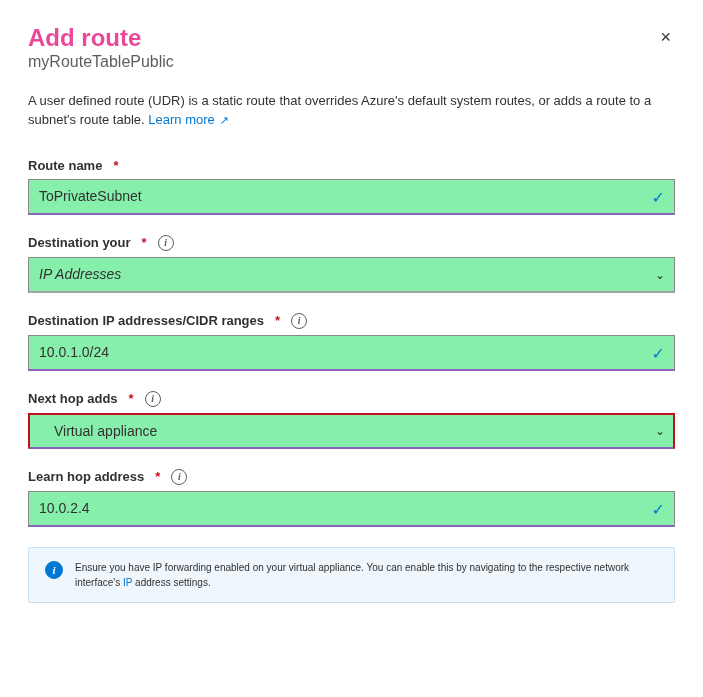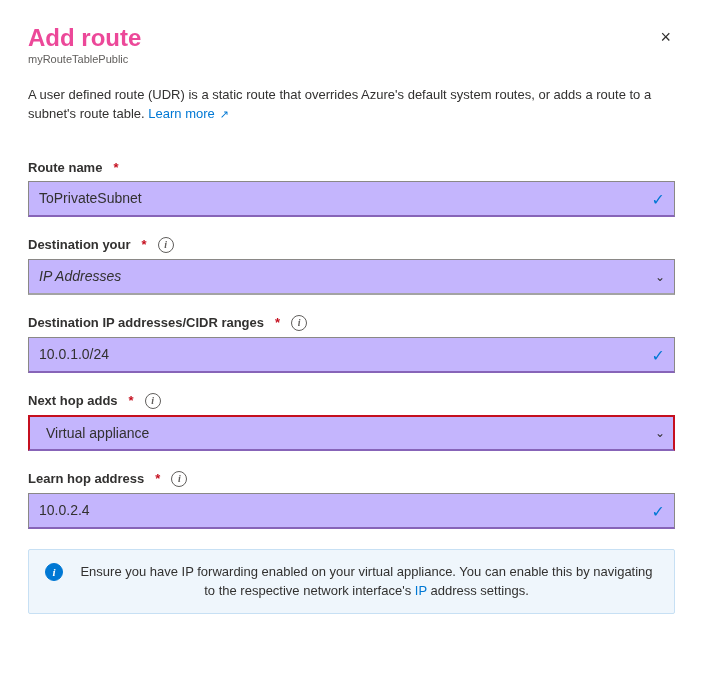--- a/index.html
+++ b/index.html
@@ -22,38 +22,38 @@
       align-items: flex-start;
       margin-bottom: 4px;
     }
     .panel-title {
       font-size: 24px;
       font-weight: 600;
       color: #ec4899;
       line-height: 1.2;
     }
     .panel-subtitle {
-      font-size: 11px;
+      font-size: 16px;
       color: #605e5c;
       margin-bottom: 16px;
     }
     .close-btn {
       background: none;
       border: none;
       cursor: pointer;
       font-size: 18px;
       color: #323130;
       padding: 4px;
       line-height: 1;
     }
     .description {
       font-size: 13px;
       color: #323130;
       line-height: 1.5;
-      margin-bottom: 36px;
+      margin-bottom: 28px;
     }
     .description a {
       color: #0078d4;
       text-decoration: none;
     }
     .external-icon {
       font-size: 11px;
       color: #0078d4;
       margin-left: 2px;
     }
@@ -93,21 +93,21 @@
     }
     .input-wrapper input,
     .input-wrapper select {
       width: 100%;
       height: 36px;
       border: 1px solid #8a8886;
       border-bottom: 2px solid #8a8886;
       padding: 0 36px 0 10px;
       font-size: 14px;
       color: #323130;
-      background: #c4b5fd;
+      background: #86efac;
       appearance: none;
       outline: none;
     }
     
     .input-validated input,
     .input-validated select {
       border-bottom: 2px solid #8764b8;
     }
     .input-check {
       position: absolute;
@@ -124,21 +124,21 @@
       top: 50%;
       transform: translateY(-50%);
       color: #323130;
       font-size: 12px;
       pointer-events: none;
     }
     
     .input-highlighted select {
       border: 2px solid #c50f1f;
       border-bottom: 2px solid #8764b8;
-      padding-left: 16px;
+      padding-left: 24px;
     }
     
     .input-dropdown input,
     .input-dropdown select {
       border-bottom: 2px solid #a3a3a3;
       font-style: italic;
     }
     .info-box {
       background: #eff6fc;
       border: 1px solid #c7e0f4;
@@ -149,24 +149,23 @@
       align-items: flex-start;
       margin-top: 8px;
     }
     .info-box-icon {
       color: #0078d4;
       font-size: 18px;
       margin-top: 1px;
       flex-shrink: 0;
     }
     .info-box-text {
-      font-size: 13px;
+      font-size: 10px;
       color: #323130;
       line-height: 1.5;
-      text-align: center;
     }
     .info-box-text a {
       color: #0078d4;
       text-decoration: none;
     }
   </style>
 </head>
 <body>
 
 <div class="panel">

